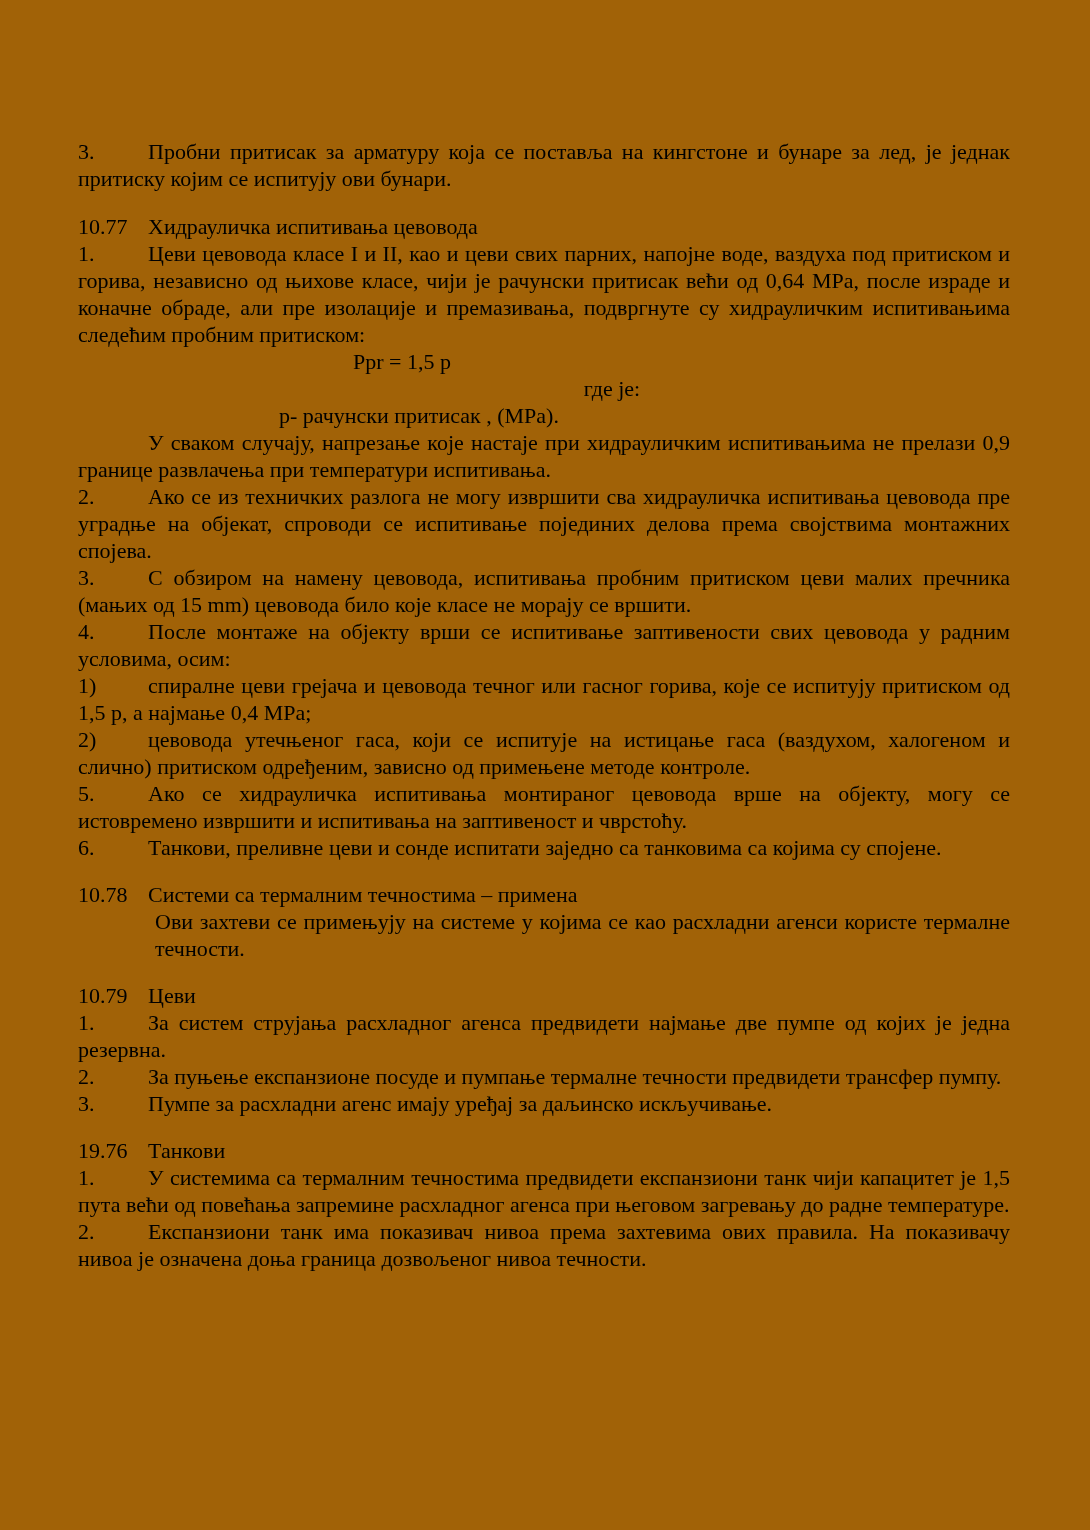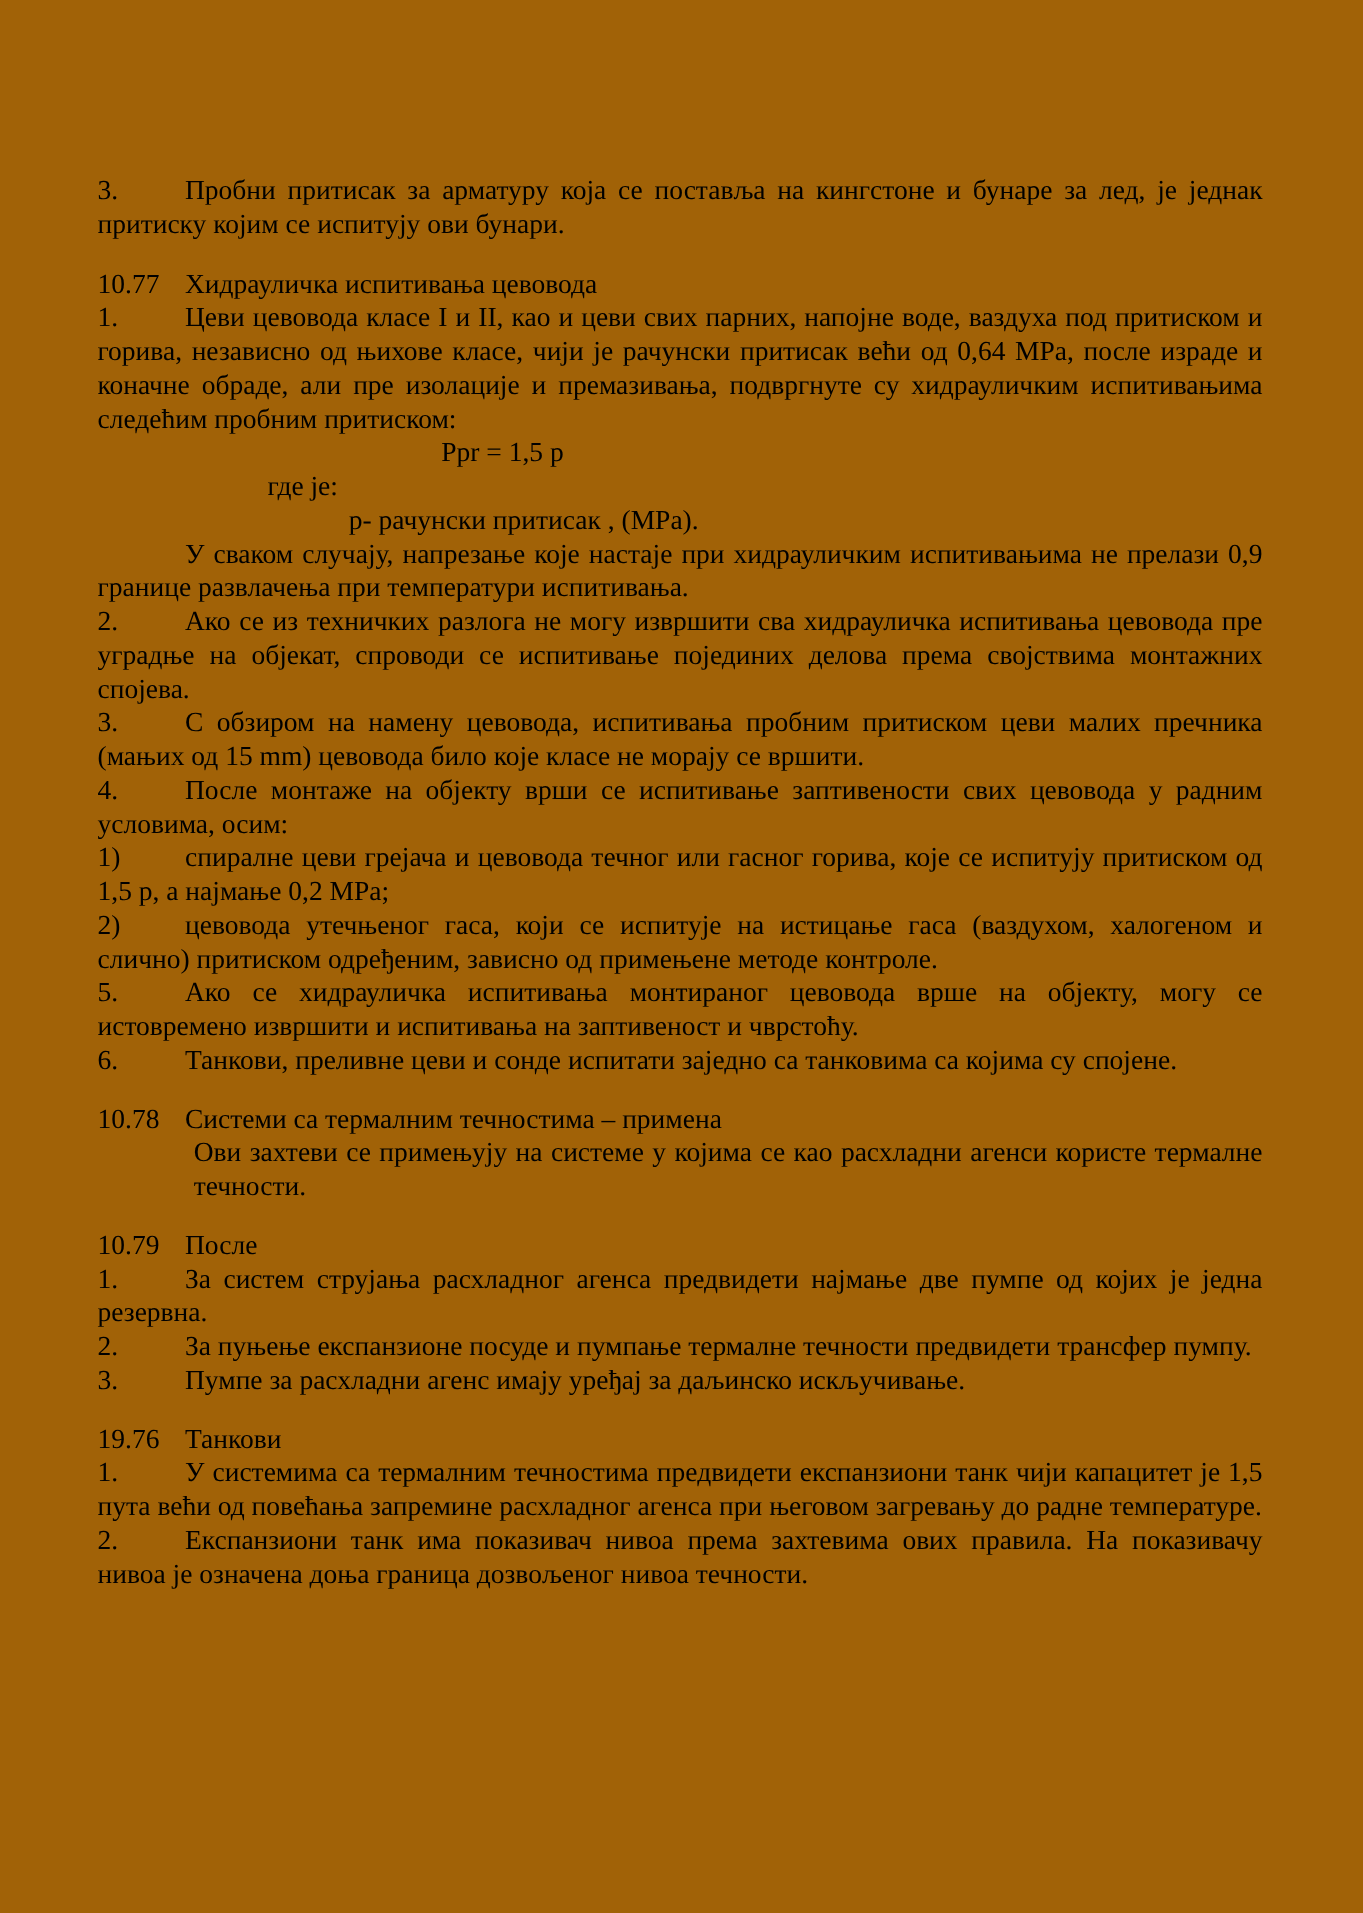--- a/index.html
+++ b/index.html
@@ -40,21 +40,21 @@
     margin-top: 20px;
   }
   .first-gap {
     margin-top: 21px;
   }
   .formula-line {
     text-align: left;
     padding-left: 275px;
   }
   .where-line {
-    text-align: left;
+    text-align: center;
     padding-left: 136px;
   }
   .def-line {
     text-align: left;
     padding-left: 201px;
   }
   .note-para {
     text-indent: 70px;
   }
   .indent-block {
@@ -71,29 +71,29 @@
 
     <p class="heading first-gap"><span class="num">10.77</span><span>Хидрауличка испитивања цевовода</span></p>
     <p><span class="num">1.</span><span>Цеви цевовода класе I и II, као и цеви свих парних, напојне воде, ваздуха под притиском и горива, независно од њихове класе, чији је рачунски притисак већи од 0,64 MPa, после израде и коначне обраде, али пре изолације и премазивања, подвргнуте су хидрауличким испитивањима следећим пробним притиском:</span></p>
     <p class="formula-line"><span>Ppr = 1,5 p</span></p>
     <p class="where-line"><span>где је:</span></p>
     <p class="def-line"><span>p- рачунски притисак , (MPa).</span></p>
     <p class="note-para"><span>У сваком случају, напрезање које настаје при хидрауличким испитивањима не прелази 0,9 границе развлачења при температури испитивања.</span></p>
     <p><span class="num">2.</span><span>Ако се из техничких разлога не могу извршити сва хидрауличка испитивања цевовода пре уградње на објекат, спроводи се испитивање појединих делова према својствима монтажних спојева.</span></p>
     <p><span class="num">3.</span><span>С обзиром на намену цевовода, испитивања пробним притиском цеви малих пречника (мањих од 15 mm) цевовода било које класе не морају се вршити.</span></p>
     <p><span class="num">4.</span><span>После монтаже на објекту врши се испитивање заптивености свих цевовода у радним условима, осим:</span></p>
-    <p><span class="num">1)</span><span>спиралне цеви грејача и цевовода течног или гасног горива, које се испитују притиском од 1,5 p, а најмање 0,2 MPa;</span></p>
+    <p><span class="num">1)</span><span>спиралне цеви грејача и цевовода течног или гасног горива, које се испитују притиском од 1,5 p, а најмање 0,4 MPa;</span></p>
     <p><span class="num">2)</span><span>цевовода утечњеног гаса, који се испитује на истицање гаса (ваздухом, халогеном и слично) притиском одређеним, зависно од примењене методе контроле.</span></p>
     <p><span class="num">5.</span><span>Ако се хидрауличка испитивања монтираног цевовода врше на објекту, могу се истовремено извршити и испитивања на заптивеност и чврстоћу.</span></p>
     <p><span class="num">6.</span><span>Танкови, преливне цеви и сонде испитати заједно са танковима са којима су спојене.</span></p>
 
     <p class="heading sec-gap"><span class="num">10.78</span><span>Системи са термалним течностима – примена</span></p>
     <p class="indent-block"><span>Ови захтеви се примењују на системе у којима се као расхладни агенси користе термалне течности.</span></p>
 
-    <p class="heading sec-gap"><span class="num">10.79</span><span>После</span></p>
+    <p class="heading sec-gap"><span class="num">10.79</span><span>Цеви</span></p>
     <p><span class="num">1.</span><span>За систем струјања расхладног агенса предвидети најмање две пумпе од којих је једна резервна.</span></p>
     <p><span class="num">2.</span><span>За пуњење експанзионе посуде и пумпање термалне течности предвидети трансфер пумпу.</span></p>
     <p><span class="num">3.</span><span>Пумпе за расхладни агенс имају уређај за даљинско искључивање.</span></p>
 
     <p class="heading sec-gap"><span class="num">19.76</span><span>Танкови</span></p>
     <p><span class="num">1.</span><span>У системима са термалним течностима предвидети експанзиони танк чији капацитет је 1,5 пута већи од повећања запремине расхладног агенса при његовом загревању до радне температуре.</span></p>
     <p><span class="num">2.</span><span>Експанзиони танк има показивач нивоа према захтевима ових правила. На показивачу нивоа је означена доња граница дозвољеног нивоа течности.</span></p>
 
   </div>
 </div>

